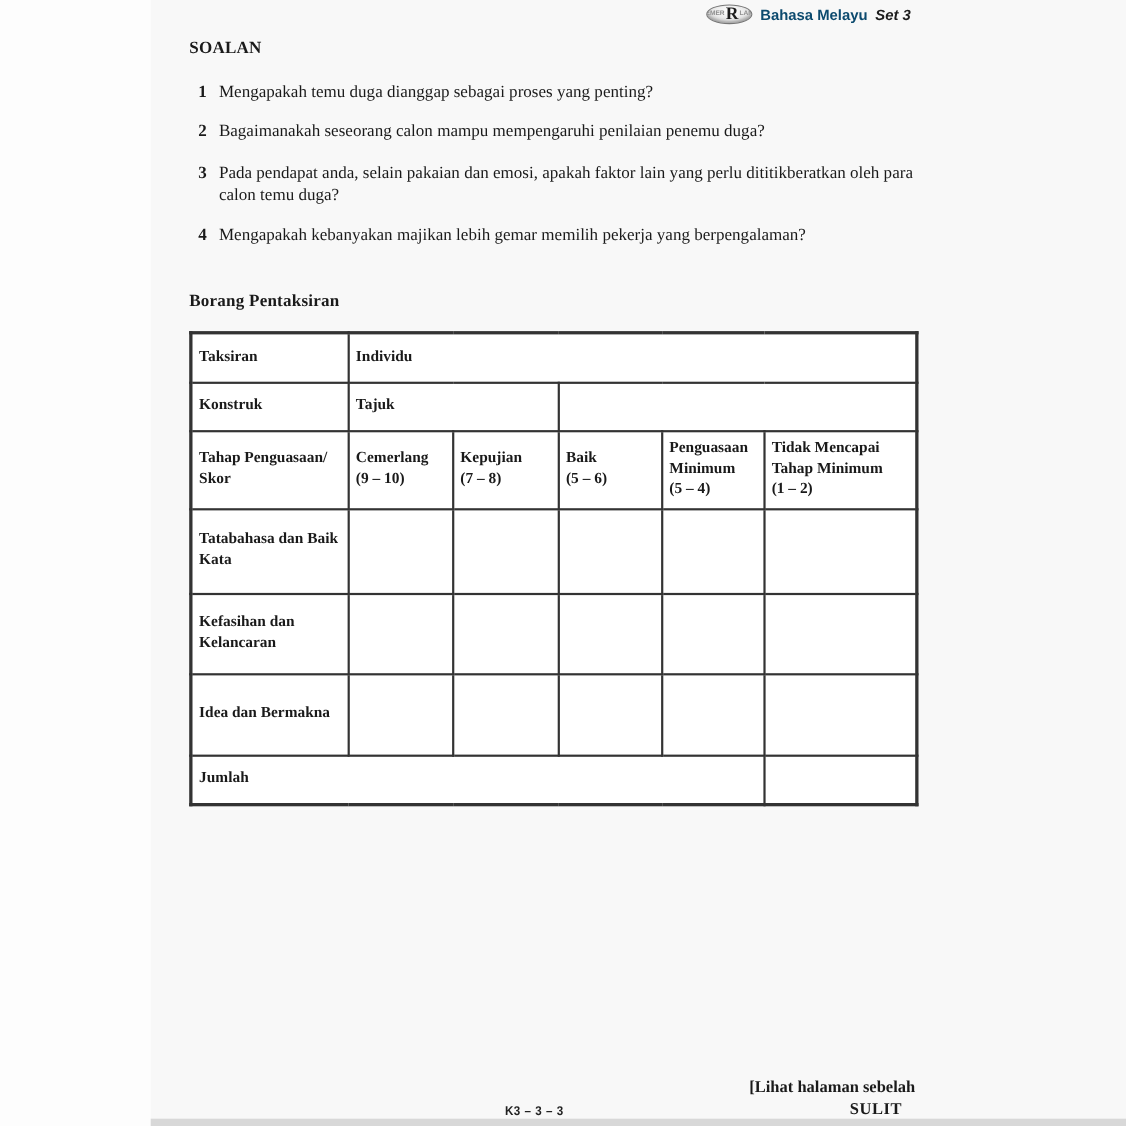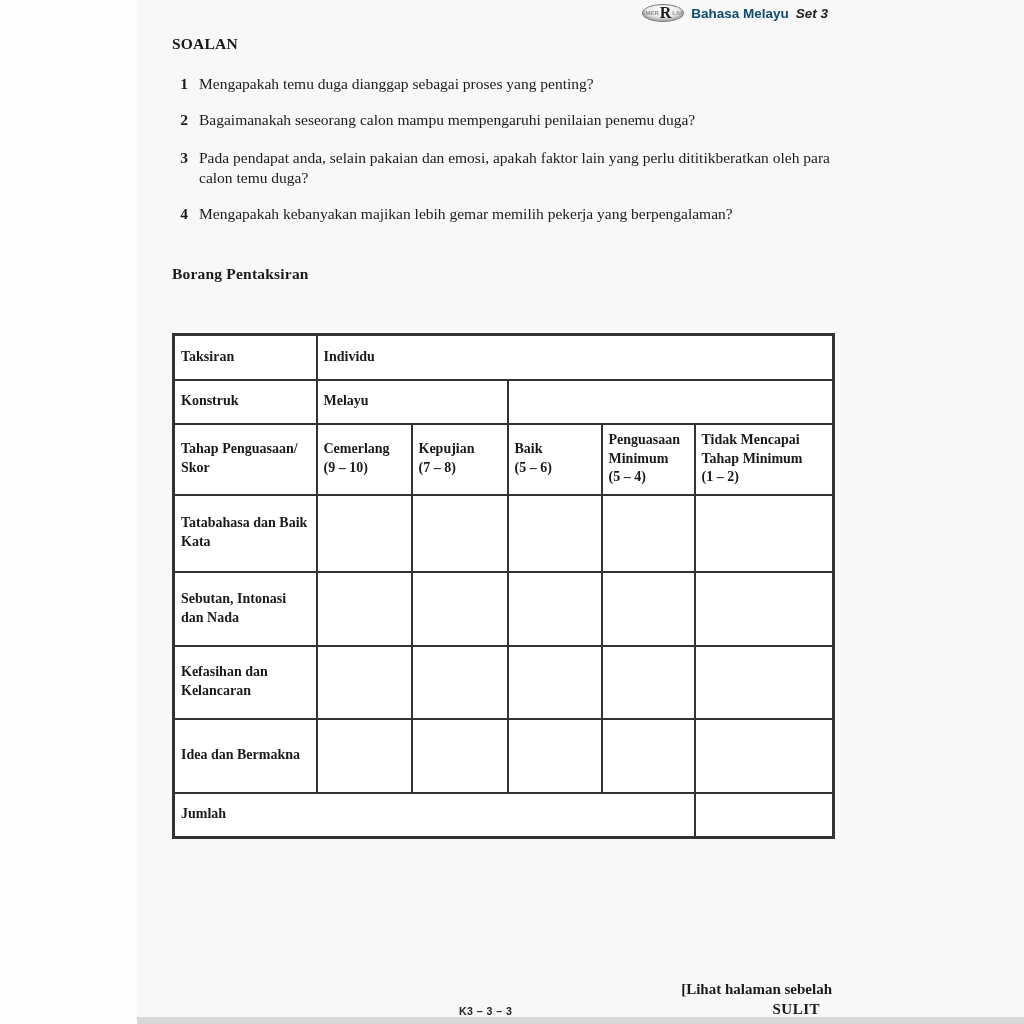--- a/index.html
+++ b/index.html
@@ -71,21 +71,21 @@
   #q2 { top: 110px; }
   #q3 { top: 148px; }
   #q4 { top: 204px; }
 
   
   table.assessment {
     position: absolute; left: 172px; top: 301px;
     width: 660px;
     border-collapse: collapse;
     table-layout: fixed;
-    font-size: 14px; font-weight: bold; margin-top: 32px;
+    font-size: 14px; font-weight: bold;
   }
   table.assessment td {
     border: 2px solid #333333;
     vertical-align: middle;
     padding: 4px 6px;
     background: #ffffff;
     line-height: 1.35;
   }
   table.assessment { border: 3px solid #333333; }
   td.gray { background: #d9d9d9; }
@@ -161,21 +161,21 @@
         <col style="width:93px">
         <col style="width:139px">
     </colgroup>
     <tbody>
       <tr style="height:45px">
         <td class="gray label-cell">Taksiran</td>
         <td class="gray center" colspan="5">Individu</td>
       </tr>
       <tr style="height:44px">
         <td class="gray label-cell">Konstruk</td>
-        <td class="center" colspan="2">Melayu</td>
+        <td class="center" colspan="2">Tajuk</td>
         <td class="center" colspan="3"></td>
       </tr>
       <tr style="height:71px">
         <td class="gray label-cell">Tahap Penguasaan/ Skor</td>
         <td class="center">
           <span>Cemerlang</span>
           <span class="range-line">(9 – 10)</span>
         </td>
         <td class="center">
           <span>Kepujian</span>
@@ -189,28 +189,20 @@
           <span>Penguasaan Minimum</span>
           <span class="range-line">(5 – 4)</span>
         </td>
         <td class="center">
           <span>Tidak Mencapai Tahap Minimum</span>
           <span class="range-line">(1 – 2)</span>
         </td>
       </tr>
       <tr style="height:77px">
         <td class="gray label-cell">Tatabahasa dan Baik Kata</td>
-        <td></td>
-        <td></td>
-        <td></td>
-        <td></td>
-        <td></td>
-      </tr>
-      <tr style="height:74px">
-        <td class="gray label-cell">Sebutan, Intonasi dan Nada</td>
         <td></td>
         <td></td>
         <td></td>
         <td></td>
         <td></td>
       </tr>
       <tr style="height:73px">
         <td class="gray label-cell">Kefasihan dan Kelancaran</td>
         <td></td>
         <td></td>

